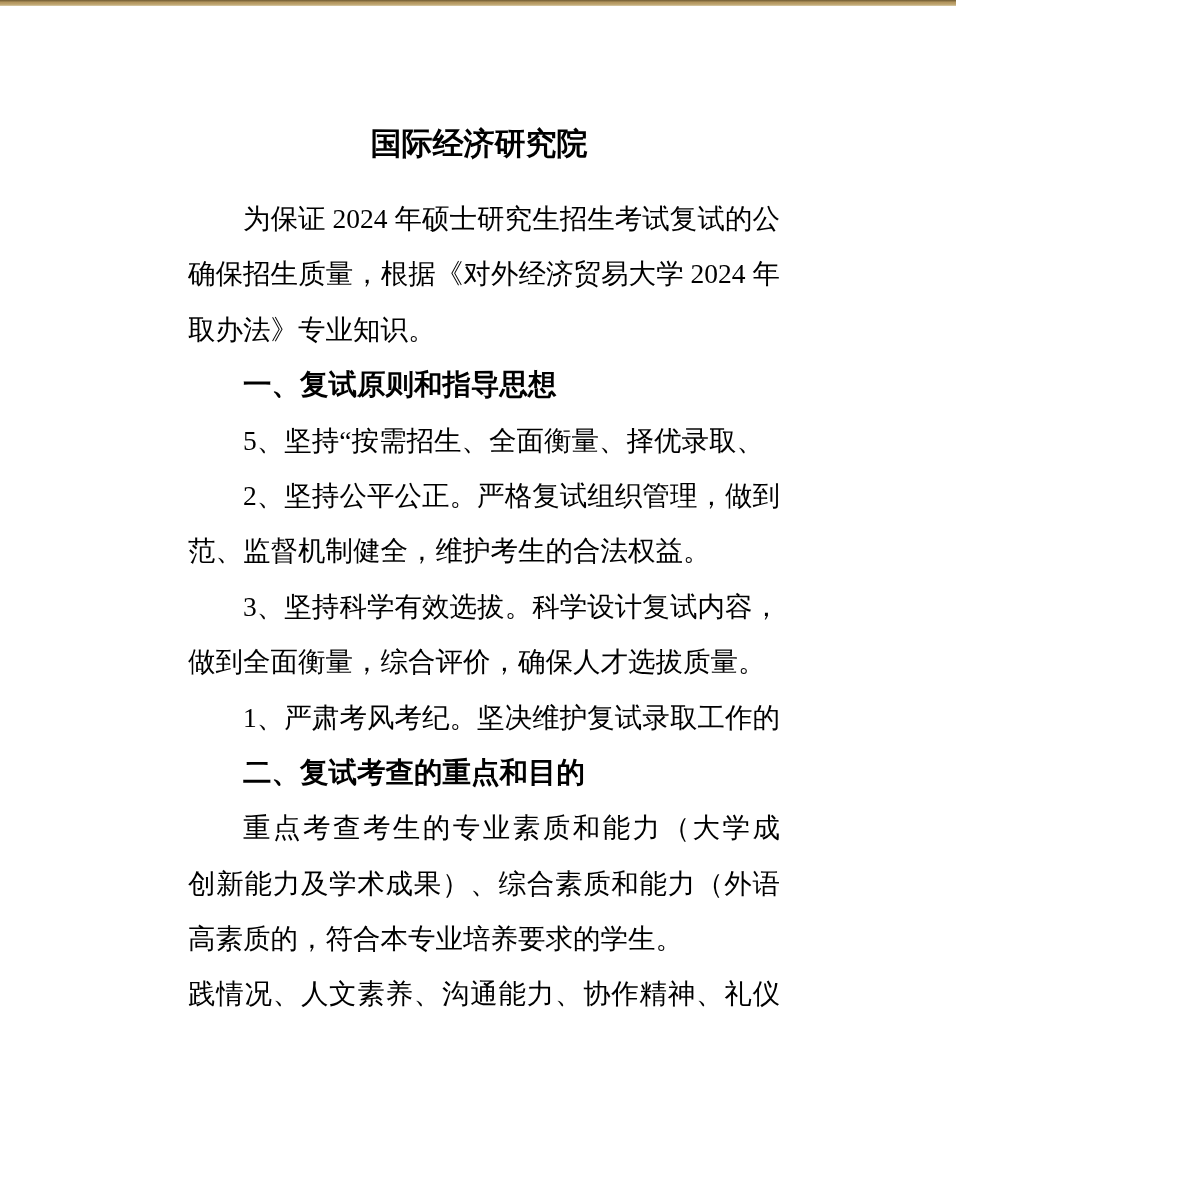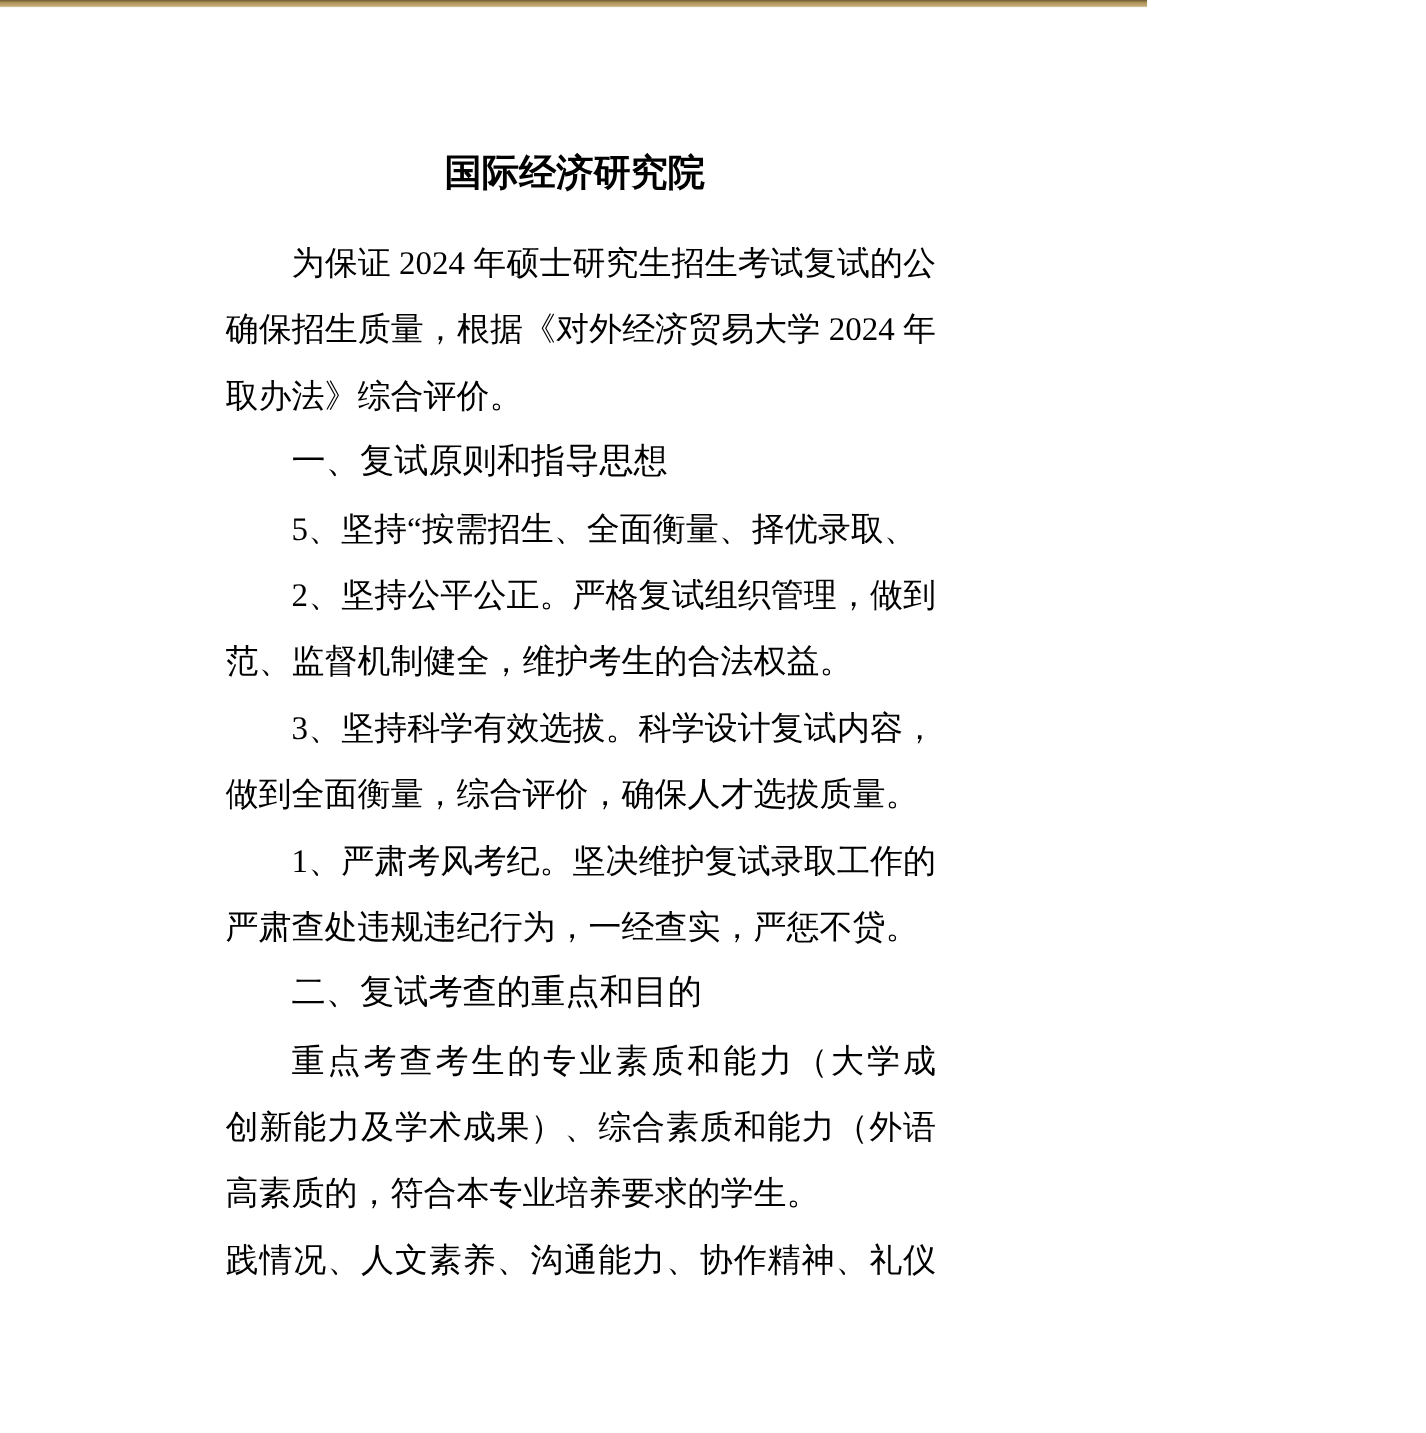--- a/index.html
+++ b/index.html
@@ -48,43 +48,42 @@
   }
   .line.ind {
     text-indent: 55px;
   }
   .line.j {
     text-align: justify;
     text-align-last: justify;
   }
   .line.head {
     font-family: "Liberation Sans", "DejaVu Sans", sans-serif;
-    font-weight: normal;
+    font-weight: bold;
     font-size: 28.5px;
   }
 </style>
 </head>
 <body>
 
 <div class="screen">
   <div class="top-strip"></div>
   <div class="page">
     <h1 class="title">国际经济研究院</h1>
     <div class="body-lines">
         <div class="line ind j">为保证 2024 年硕士研究生招生考试复试的公平、公正、公开，</div>
         <div class="line j">确保招生质量，根据《对外经济贸易大学 2024 年硕士研究生复试录</div>
-        <div class="line">取办法》综合评价。</div>
+        <div class="line">取办法》专业知识。</div>
         <div class="line head ind">一、复试原则和指导思想</div>
         <div class="line ind">5、坚持“按需招生、全面衡量、择优录取、宁缺毋滥”。</div>
         <div class="line ind j">2、坚持公平公正。严格复试组织管理，做到政策透明、流程规</div>
         <div class="line">范、监督机制健全，维护考生的合法权益。</div>
         <div class="line ind j">3、坚持科学有效选拔。科学设计复试内容，严格复试考核标准，</div>
         <div class="line">做到全面衡量，综合评价，确保人才选拔质量。</div>
         <div class="line ind j">1、严肃考风考纪。坚决维护复试录取工作的权威性和严肃性，</div>
-        <div class="line">严肃查处违规违纪行为，一经查实，严惩不贷。</div>
         <div class="line head ind">二、复试考查的重点和目的</div>
         <div class="line ind j">重点考查考生的专业素质和能力（大学成绩、专业知识、科研</div>
         <div class="line j">创新能力及学术成果）、综合素质和能力（外语听说能力、社会实</div>
         <div class="line">高素质的，符合本专业培养要求的学生。</div>
         <div class="line j">践情况、人文素养、沟通能力、协作精神、礼仪和举止），以选拔</div>
       </div>
   </div>
 </div>
 
 </body></html>

